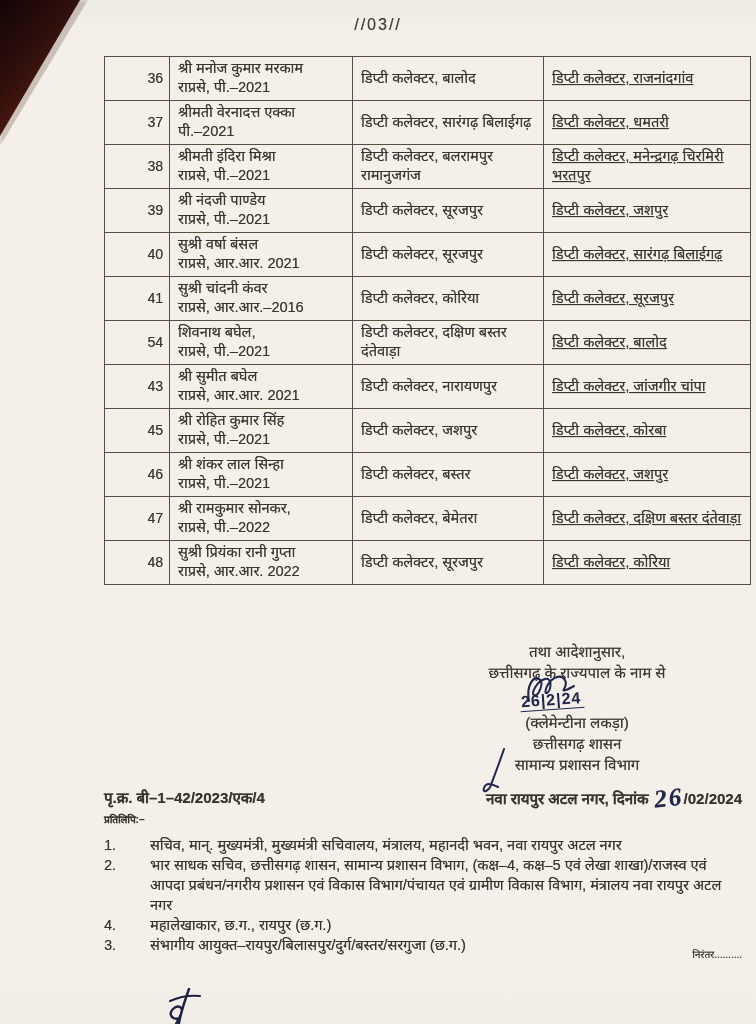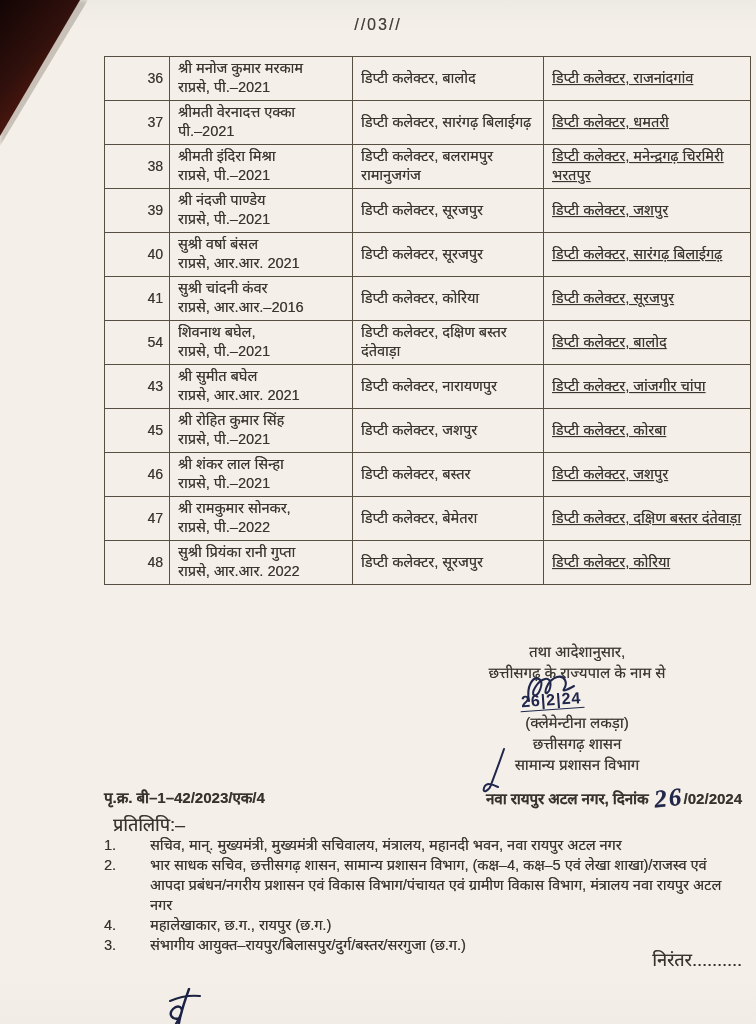--- a/index.html
+++ b/index.html
@@ -35,26 +35,26 @@
   .ink{color:#20264c;font-weight:bold;}
   .hw-date{position:absolute;left:520px;top:691px;font-size:16px;letter-spacing:1px;
     transform:rotate(-4deg);border-bottom:1.8px solid #20264c;padding:0 3px 0 1px;z-index:4;}
   svg.hw{position:absolute;z-index:4;}
   .hw-day{display:inline-block;font-size:25px;line-height:18px;transform:rotate(-6deg) translateY(2px);
     font-family:"Liberation Serif","DejaVu Serif",serif;font-style:italic;letter-spacing:2px;margin:0 1px;}
   
   .ref-row{position:absolute;left:104px;top:787px;width:638px;display:flex;
     justify-content:space-between;align-items:flex-start;font-size:15px;font-weight:bold;color:#36322c;}
   .ref-row .place-date{font-weight:bold;}
-  .copy-label{position:absolute;left:113px;top:812px;font-size:18px;font-weight:normal;}
+  .copy-label{position:absolute;left:104px;top:812px;font-size:10px;font-weight:bold;}
   .copy-list{position:absolute;left:104px;top:835px;width:640px;font-size:14.5px;line-height:20px;}
   .copy-item{display:flex;}
   .copy-item .no{width:46px;flex:0 0 46px;}
   .copy-item .tx{flex:1;}
-  .continuation{position:absolute;left:104px;top:947px;width:638px;text-align:right;font-size:18px;}
+  .continuation{position:absolute;left:104px;top:947px;width:638px;text-align:right;font-size:10px;}
 </style>
 </head>
 <body>
 
 <div class="page">
 
   <div class="wedge-shadow"></div>
   <div class="wedge"></div>
 
   <div class="page-number print">//03//</div>

